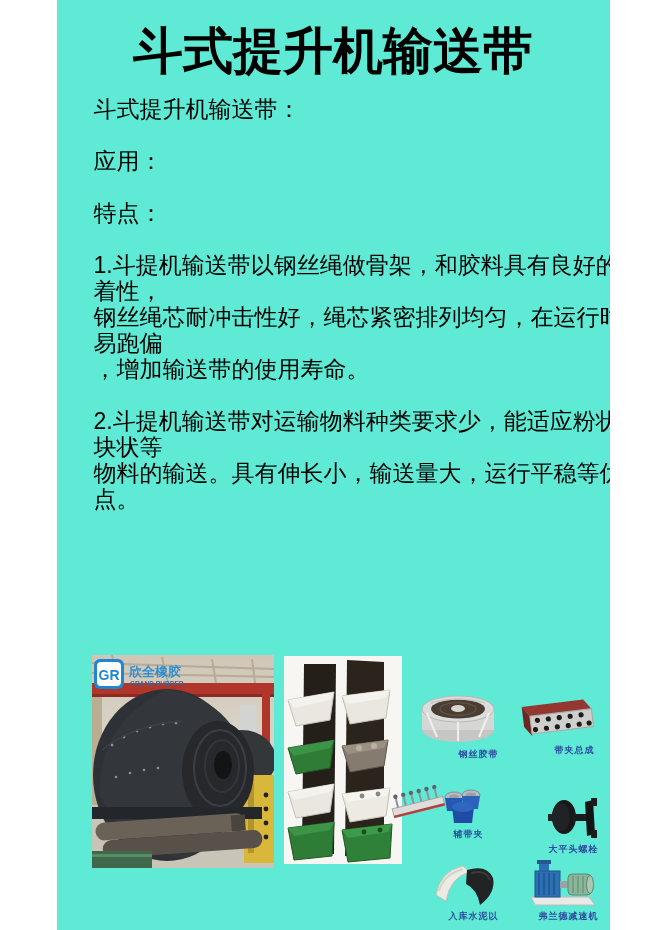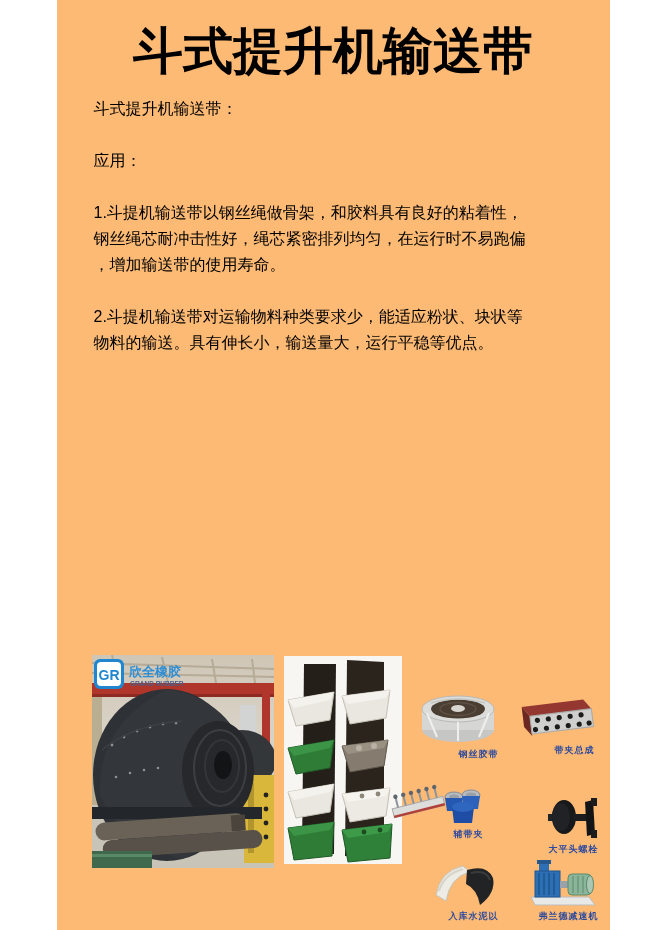--- a/index.html
+++ b/index.html
@@ -1,34 +1,34 @@
 <!DOCTYPE html>
 <html><head>
 <meta charset="utf-8">
 <style>
   html,body{margin:0;padding:0;background:#ffffff;}
   .page{
     position:relative;
     width:553px;height:930px;
     margin:0 auto;
-    background:#fdba74;
+    background:#5eead4;
     font-family:"Liberation Sans","DejaVu Sans",sans-serif;
     color:#000;
     overflow:hidden;
   }
   h1.title{
     margin:0;padding:20px 0 0;
     text-align:center;
     font-size:50px;line-height:62px;
     font-weight:700;color:#000;
   }
   .content{padding:14px 20px 0 37px;width:620px;box-sizing:border-box;}
   .content p{
     margin:0 0 26px 0;
-    font-size:16px;line-height:26px;
+    font-size:23px;line-height:26px;
     white-space:pre-line;
     color:#000;
   }
   .gallery{position:absolute;left:0;top:655px;width:666px;height:215px;}
   .photo-left{position:absolute;left:35px;top:0;width:182px;height:213px;}
   .photo-mid{position:absolute;left:227px;top:1px;width:118px;height:208px;}
   .parts-grid{
     position:absolute;left:342px;top:0;width:300px;height:208px;
     display:grid;
     grid-template-columns:repeat(3,100px);
@@ -48,20 +48,21 @@
 </head>
 <body>
 
 <div class="page">
 
   <h1 class="title">斗式提升机输送带</h1>
 
   <div class="content">
     <p>斗式提升机输送带：</p>
     <p>应用：</p>
+    <p>特点：</p>
     <p>1.斗提机输送带以钢丝绳做骨架，和胶料具有良好的粘着性，
 钢丝绳芯耐冲击性好，绳芯紧密排列均匀，在运行时不易跑偏
 ，增加输送带的使用寿命。</p>
     <p>2.斗提机输送带对运输物料种类要求少，能适应粉状、块状等
 物料的输送。具有伸长小，输送量大，运行平稳等优点。</p>
   </div>
 
   <div class="gallery">
 
     <div class="photo-left">

